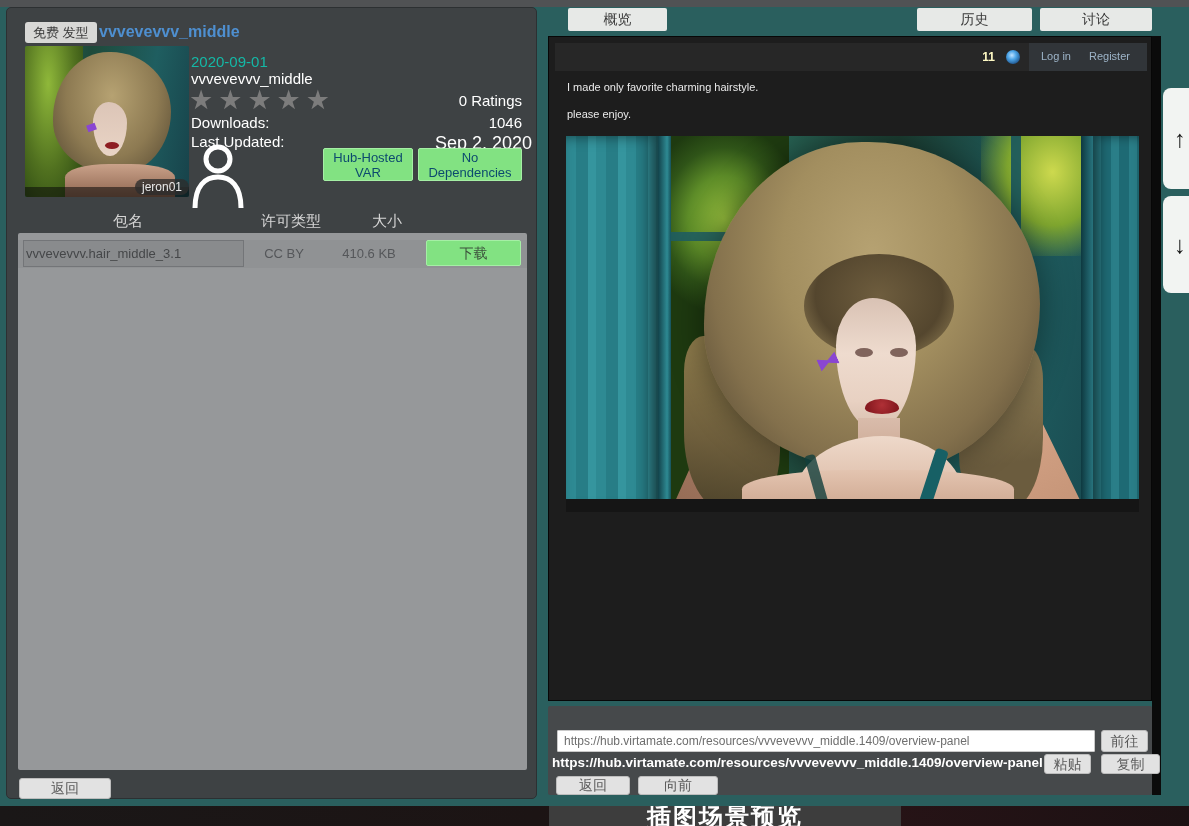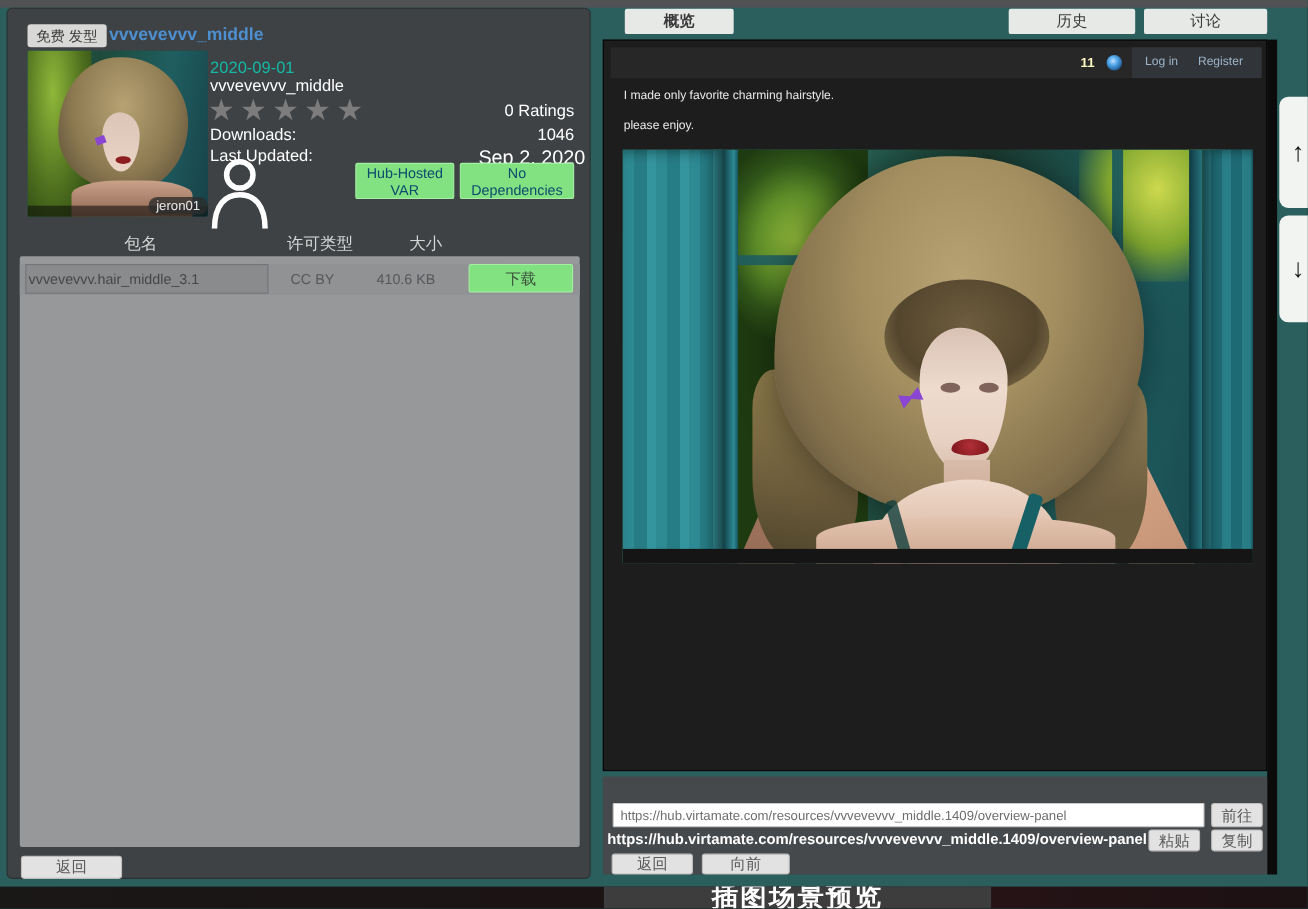--- a/index.html
+++ b/index.html
@@ -40,21 +40,21 @@
   .pkg-row{left:0px;top:7px;width:509px;height:28px;background:#909294;}
   .pkg-name{left:5px;top:0px;width:221px;height:27px;background:#898b8d;border:1px solid #737578;color:#454749;font-size:13px;line-height:25px;padding-left:2px;overflow:hidden;white-space:nowrap;}
   .pkg-lic{left:216px;top:0px;width:100px;height:27px;color:#55575a;font-size:13px;line-height:27px;text-align:center;}
   .pkg-size{left:301px;top:0px;width:100px;height:27px;color:#55575a;font-size:13px;line-height:27px;text-align:center;}
   .pkg-dl{left:408px;top:0px;width:95px;height:26px;line-height:24px;}
   .btn-light{background:#e2e2e2;border:1px solid #bdbdbd;border-radius:3px;color:#5a5a5a;font-size:14px;text-align:center;cursor:pointer;}
   .left-back{left:12px;top:770px;width:92px;height:21px;line-height:19px;}
 
   
   .tab{top:8px;height:23px;background:#e7e9e7;border-radius:2px;color:#3a3a3a;font-size:14px;text-align:center;line-height:23px;cursor:pointer;}
-  .tab-overview{left:568px;width:99px;font-weight:bold;}
+  .tab-overview{left:568px;width:99px;}
   .tab-history{left:917px;width:115px;}
   .tab-discuss{left:1040px;width:112px;}
   .webview{left:548px;top:36px;width:604px;height:665px;background:#1d1d1d;border:1px solid #070707;}
   .wv-header{left:6px;top:6px;width:592px;height:28px;background:#272727;}
   .likes-n{top:6px;color:#fef9c3;font-size:12px;font-weight:bold;line-height:16px;}
   .likes-left{right:152px;}
   .likes-right{right:106px;}
   .like-ic{right:127px;top:7px;width:14px;height:14px;border-radius:50%;background:radial-gradient(circle at 42% 38%,#bfe2ff 0%,#4ea6e8 35%,#1c4f86 80%,#12304f 100%);}
   .login-panel{right:0;top:0;width:118px;height:28px;background:#313539;margin-left:36px;}
   .login-link{top:7px;color:#9db4c8;font-size:11px;cursor:pointer;}
@@ -107,21 +107,21 @@
   .right-black-strip{left:1152px;top:36px;width:9px;height:759px;background:#0b0b0b;}
   .scroll-btn{left:1163px;width:34px;background:#f2f4f2;border-radius:8px;color:#141414;font-size:24px;font-weight:bold;text-align:center;cursor:pointer;}
   .scroll-up{top:88px;height:101px;line-height:101px;}
   .scroll-down{top:196px;height:97px;line-height:97px;}
 
   .bottom-bar{left:548px;top:706px;width:604px;height:89px;background:#46494b;border-radius:2px;}
   .url-input{left:9px;top:24px;width:538px;height:22px;background:#fff;border:1px solid #c9c9c9;color:#6e6e6e;font-size:12px;padding:0 6px;border-radius:1px;}
   .go-btn{left:553px;top:24px;width:47px;height:22px;line-height:20px;}
   .url-display{left:4px;top:49px;width:490px;color:#fff;font-size:13.5px;font-weight:bold;white-space:nowrap;overflow:hidden;}
   .paste-btn{left:496px;top:48px;width:47px;height:20px;line-height:18px;}
-  .copy-btn{left:553px;top:48px;width:47px;height:20px;line-height:18px;}
+  .copy-btn{left:553px;top:48px;width:59px;height:20px;line-height:18px;}
   .nav-back{left:8px;top:70px;width:74px;height:19px;line-height:17px;}
   .nav-fwd{left:90px;top:70px;width:80px;height:19px;line-height:17px;}
 </style>
 </head>
 <body>
 
 <div id="stage">
 
   <div class="abs top-strip"></div>
 

